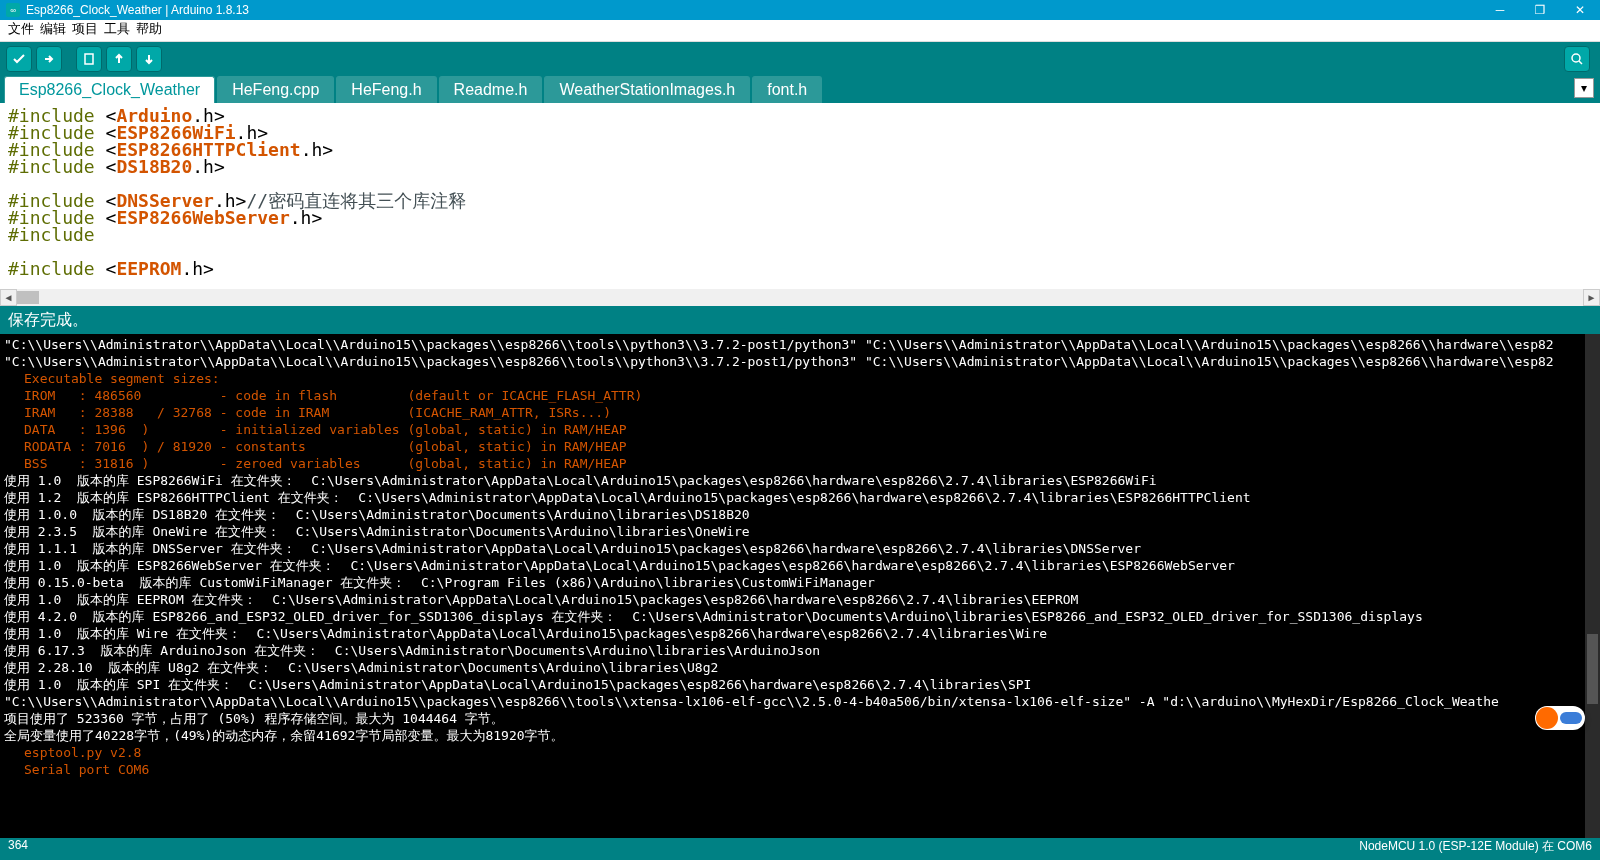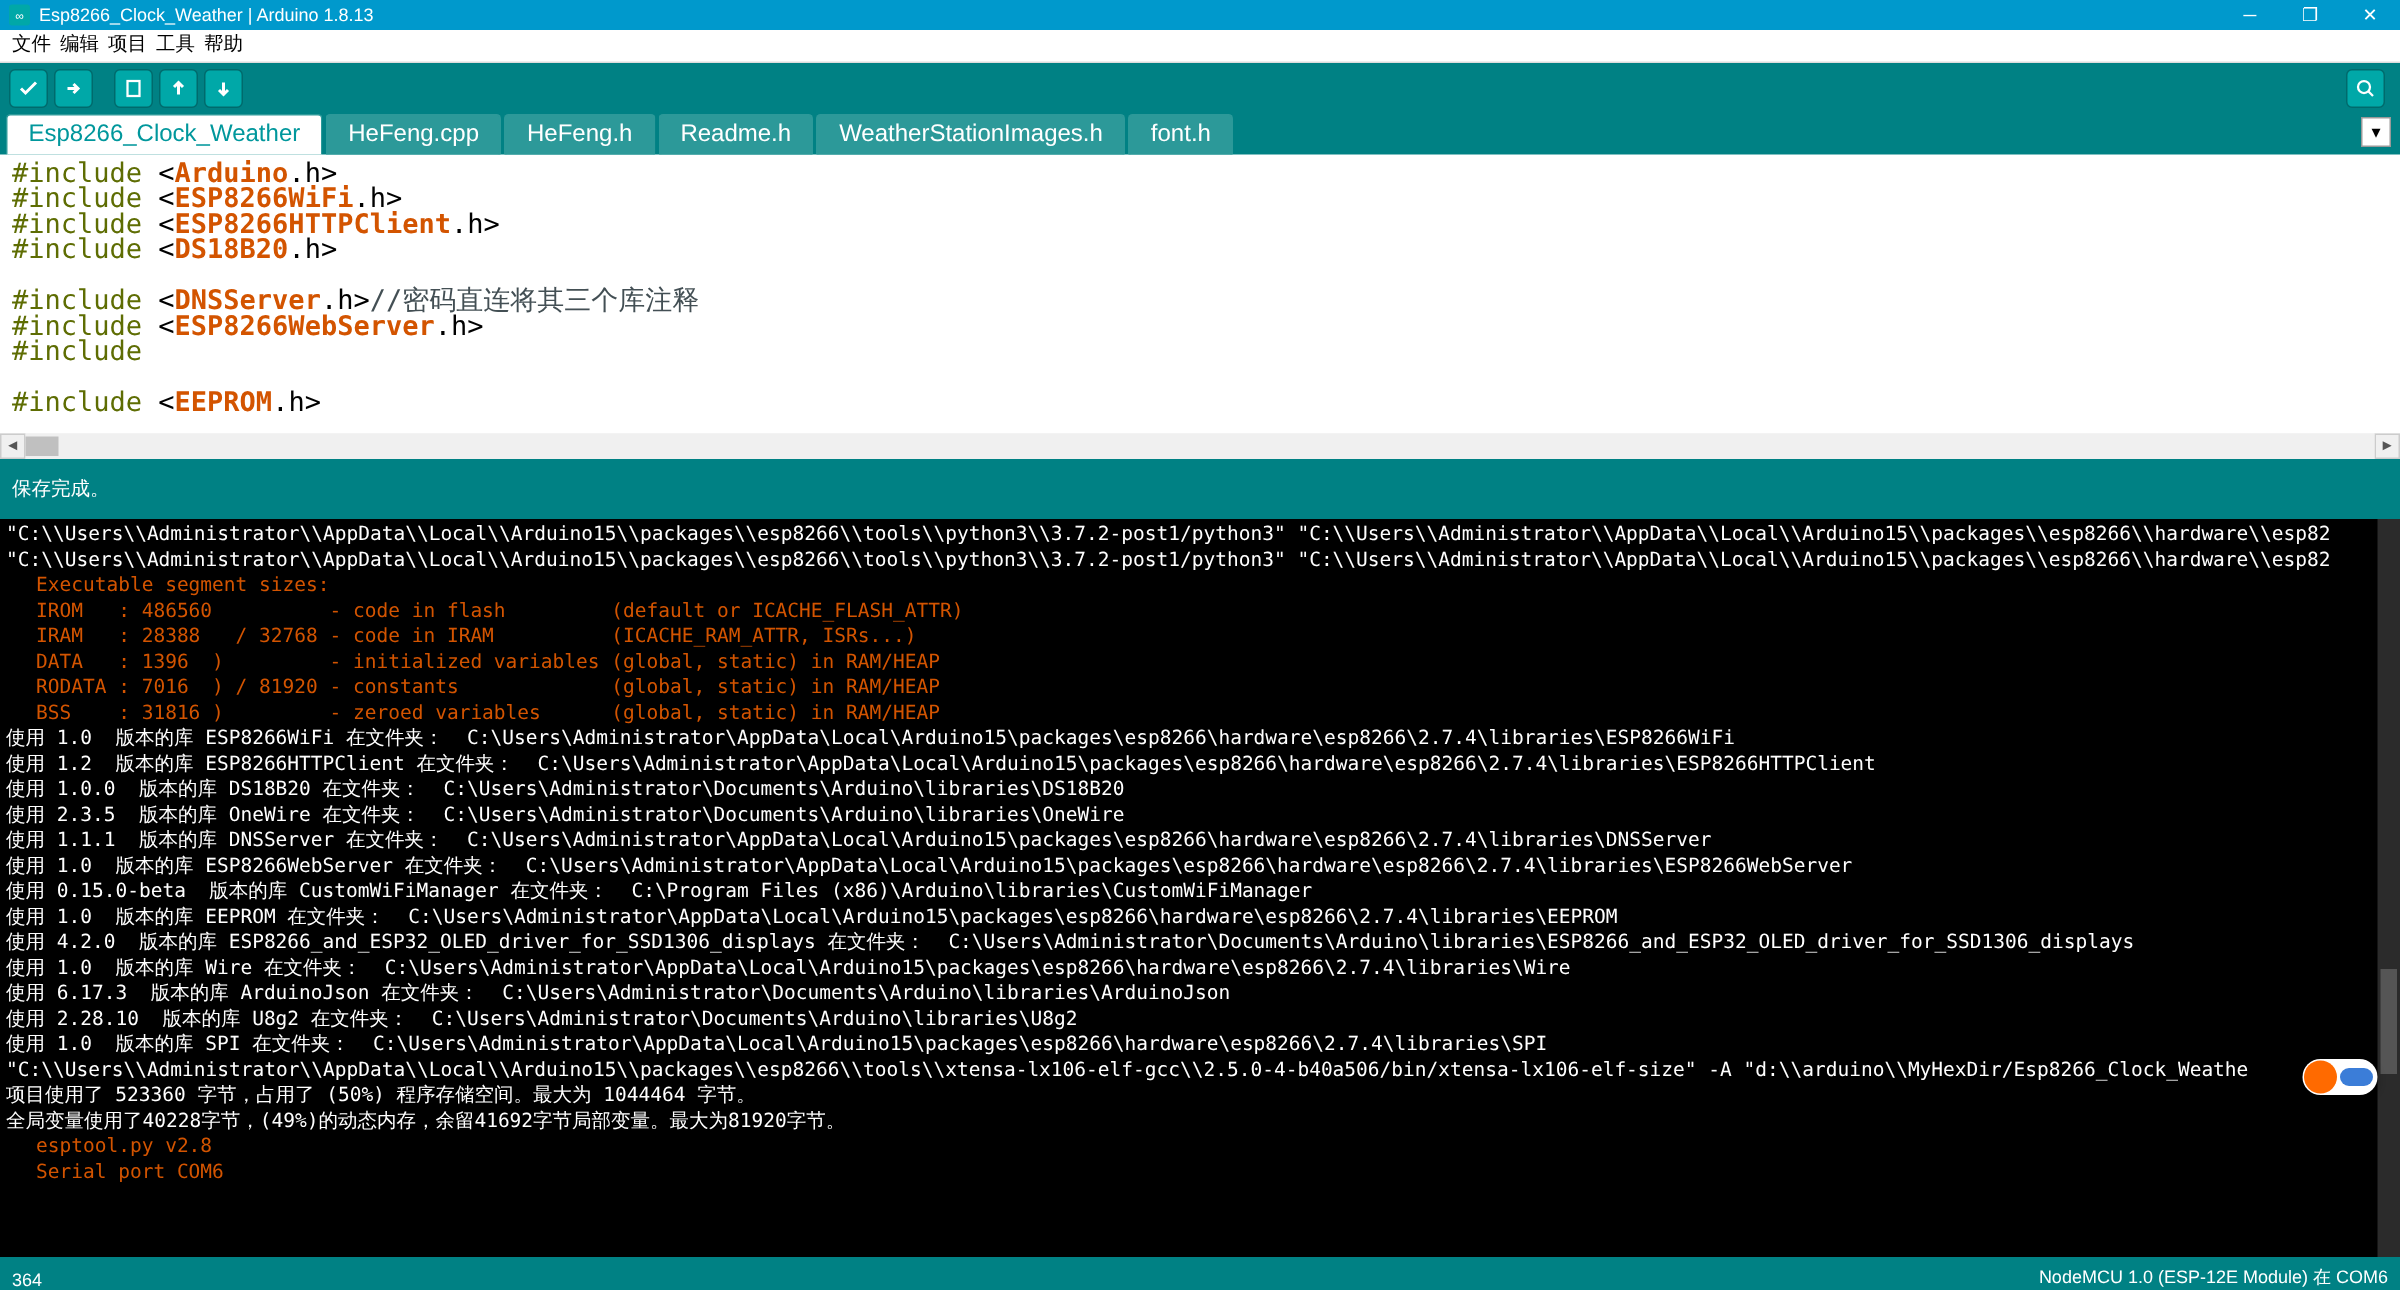--- a/index.html
+++ b/index.html
@@ -20,26 +20,26 @@
 .tabs .dropdown { position:absolute; right:6px; top:2px; width:20px; height:20px; background:#fff; display:flex; align-items:center; justify-content:center; border:1px solid #999; }
 .editor { flex:0 0 auto; height:186px; background:#fff; padding:4px 8px; overflow:hidden; font-family:Consolas,monospace; font-size:18px; line-height:17px; white-space:pre; }
 .kw { color:#5e6d03; }
 .hl { color:#d35400; font-weight:bold; }
 .cm { color:#434f54; }
 .tok { color:#000; }
 .hscroll { height:17px; background:#f0f0f0; display:flex; align-items:center; }
 .hscroll .arrow { width:17px; height:17px; background:#f0f0f0; border:1px solid #ccc; display:flex; align-items:center; justify-content:center; font-size:10px; color:#555; }
 .hscroll .track { flex:1; height:17px; background:#f0f0f0; position:relative; }
 .hscroll .thumb { position:absolute; left:0; top:2px; width:22px; height:13px; background:#c0c0c0; }
-.statusstrip { background:#008184; height:40px; color:#fff; font-size:13px; display:flex; align-items:center; padding-left:8px; }
+.statusstrip { background:#008184; height:28px; color:#fff; font-size:16px; display:flex; align-items:center; padding-left:8px; }
 .console { flex:1; background:#000; color:#fff; font-family:Consolas,monospace; font-size:13px; line-height:17px; padding:2px 4px; overflow:hidden; white-space:pre; position:relative; }
 .console .orange { color:#d35400;margin-left:20px; }
 .console .vscroll { position:absolute; right:0; top:0; width:15px; height:100%; background:#2b2b2b; }
 .console .vthumb { position:absolute; right:2px; width:11px; height:70px; background:#555; top:300px; }
-.bottombar { background:#008184; height:22px; display:flex; align-items:flex-end; color:#fff; font-size:12px; padding:0 8px;gap:14px; }
+.bottombar { background:#008184; height:22px; display:flex; align-items:flex-start; color:#fff; font-size:12px; padding:0 8px;gap:14px; }
 .bottombar .r { margin-left:auto; }
 .floaticon { position:absolute; right:15px; bottom:130px; width:50px; height:24px; background:#fff; border-radius:12px; box-shadow:0 2px 6px rgba(0,0,0,.3); display:flex; align-items:center; }
 .floaticon .a { width:22px; height:22px; background:#ff6a00; border-radius:50%; margin-left:1px; }
 .floaticon .b { width:22px; height:12px; background:#3b7dd8; border-radius:6px; margin-left:2px; }
 </style>
 </head>
 <body>
 
 <div class="titlebar">
   <div class="logo">∞</div>

